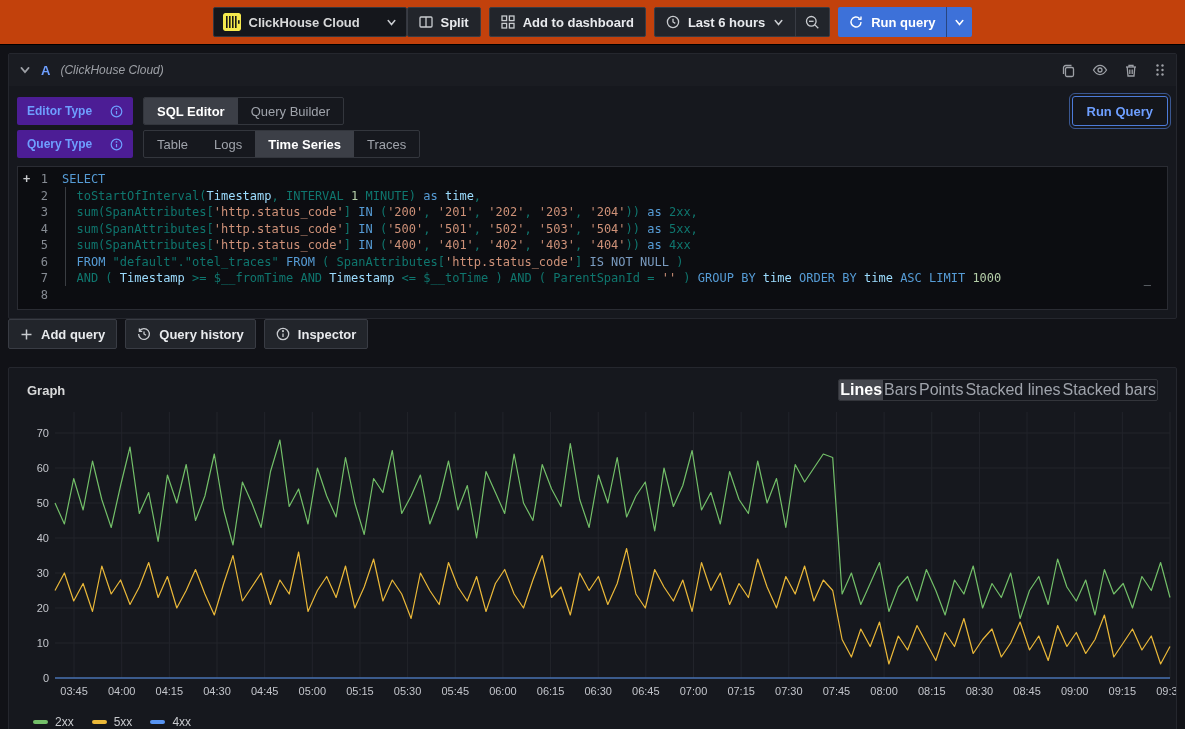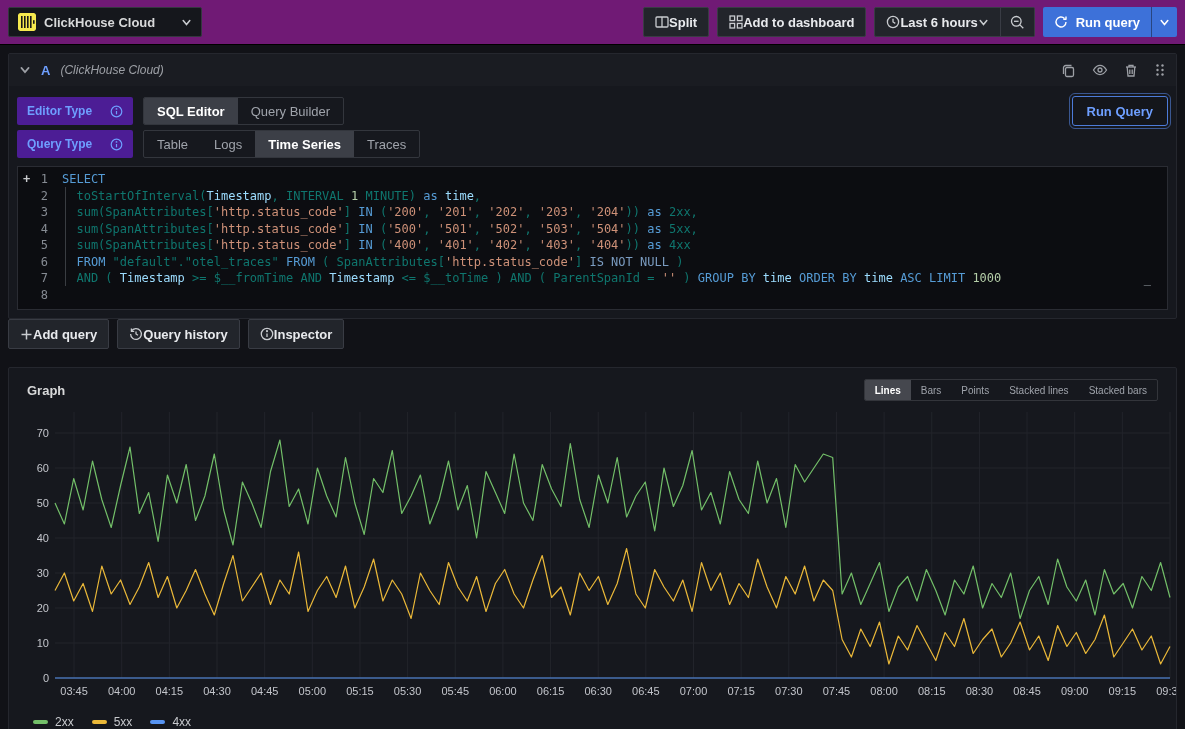--- a/index.html
+++ b/index.html
@@ -1,18 +1,18 @@
 <!DOCTYPE html>
 <html><head>
 <meta charset="utf-8">
 <style>
   html,body{margin:0;padding:0;background:#111217;width:1185px;height:729px;overflow:hidden;
     font-family:"Liberation Sans","DejaVu Sans",sans-serif;color:#d8d9da;-webkit-font-smoothing:antialiased}
-  .topbar{display:flex;align-items:center;justify-content:space-between;height:44px;padding:0 8px;background:#701a75;border-bottom:1px solid #000}
-  .btn{height:30px;display:inline-flex;align-items:center;padding:0 11px;background:#22252b;border:1px solid #393c44;border-radius:2px;color:#e8eaed;font-size:13px;font-weight:600;cursor:pointer;white-space:nowrap}
+  .topbar{display:flex;align-items:center;justify-content:center;height:44px;padding:0 8px;background:#c2410c;border-bottom:1px solid #000}
+  .btn{height:30px;display:inline-flex;align-items:center;gap:8px;padding:0 11px;background:#22252b;border:1px solid #393c44;border-radius:2px;color:#e8eaed;font-size:13px;font-weight:600;cursor:pointer;white-space:nowrap}
   .btn svg{flex:none}
   .ds-picker{height:30px;width:194px;display:flex;align-items:center;gap:8px;padding:0 9px;background:#15171c;border:1px solid #34373f;border-radius:2px;font-size:13px;font-weight:600;box-sizing:border-box;cursor:pointer}
   .ds-picker .caret{margin-left:auto}
   .ch-logo{width:18px;height:18px;border-radius:2px;flex:none}
   .right-cluster{display:flex;align-items:center;gap:8px}
   .btn-group{display:flex}
   .btn-group .btn{border-radius:0}
   .btn-group .btn:first-child{border-radius:2px 0 0 2px}
   .btn-group .btn:last-child{border-radius:0 2px 2px 0;border-left:none;padding:0 9px}
   .run-btn{height:30px;display:flex;align-items:stretch;background:#3d71d9;border-radius:2px;color:#fff;cursor:pointer}
@@ -38,21 +38,21 @@
   .plus{position:absolute;left:5px;top:0;color:#c8cacd;font-weight:700}
   .ct{white-space:pre}
   .t-kw{color:#569cd6}.t-kwd{color:#7b9cc1}.t-id{color:#9cdcfe}.t-str{color:#ce9178}.t-num{color:#b5cea8}.t-pl{color:#0f766e}
   .guide{position:absolute;left:47px;top:20px;width:1px;height:99px;background:#3a3d42}
   .endmark{position:absolute;right:16px;top:104px;color:#9aa0a6}
   .actions{display:flex;gap:8px;}
   .gpanel{margin-top:18px;height:364px;padding:8px 10px 4px;box-sizing:border-box}
   .ghead{display:flex;justify-content:space-between;align-items:center;height:28px;padding:0 8px}
   .gtitle{font-size:13px;font-weight:700;color:#d8d9da}
   .seg-group.small{height:22px;border-color:#33353b}
-  .seg-group.small .seg{padding:0 10px;font-size:10px}
+  .seg-group.small .seg{padding:0 1px;font-size:16px}
   .seg-group.small .seg.active{background:#45474e}
   .chart-wrap{padding:0 0 0 8px}
   .legend{display:flex;gap:18px;align-items:center;height:24px;padding-left:14px}
   .legend-item{display:flex;align-items:center;gap:7px;cursor:pointer}
   .dash{width:15px;height:4px;border-radius:2px}
   .lname{font-size:12px;color:#c7c9cd}
   svg text{font-family:"Liberation Sans","DejaVu Sans",sans-serif}
 </style>
 </head>
 <body>

